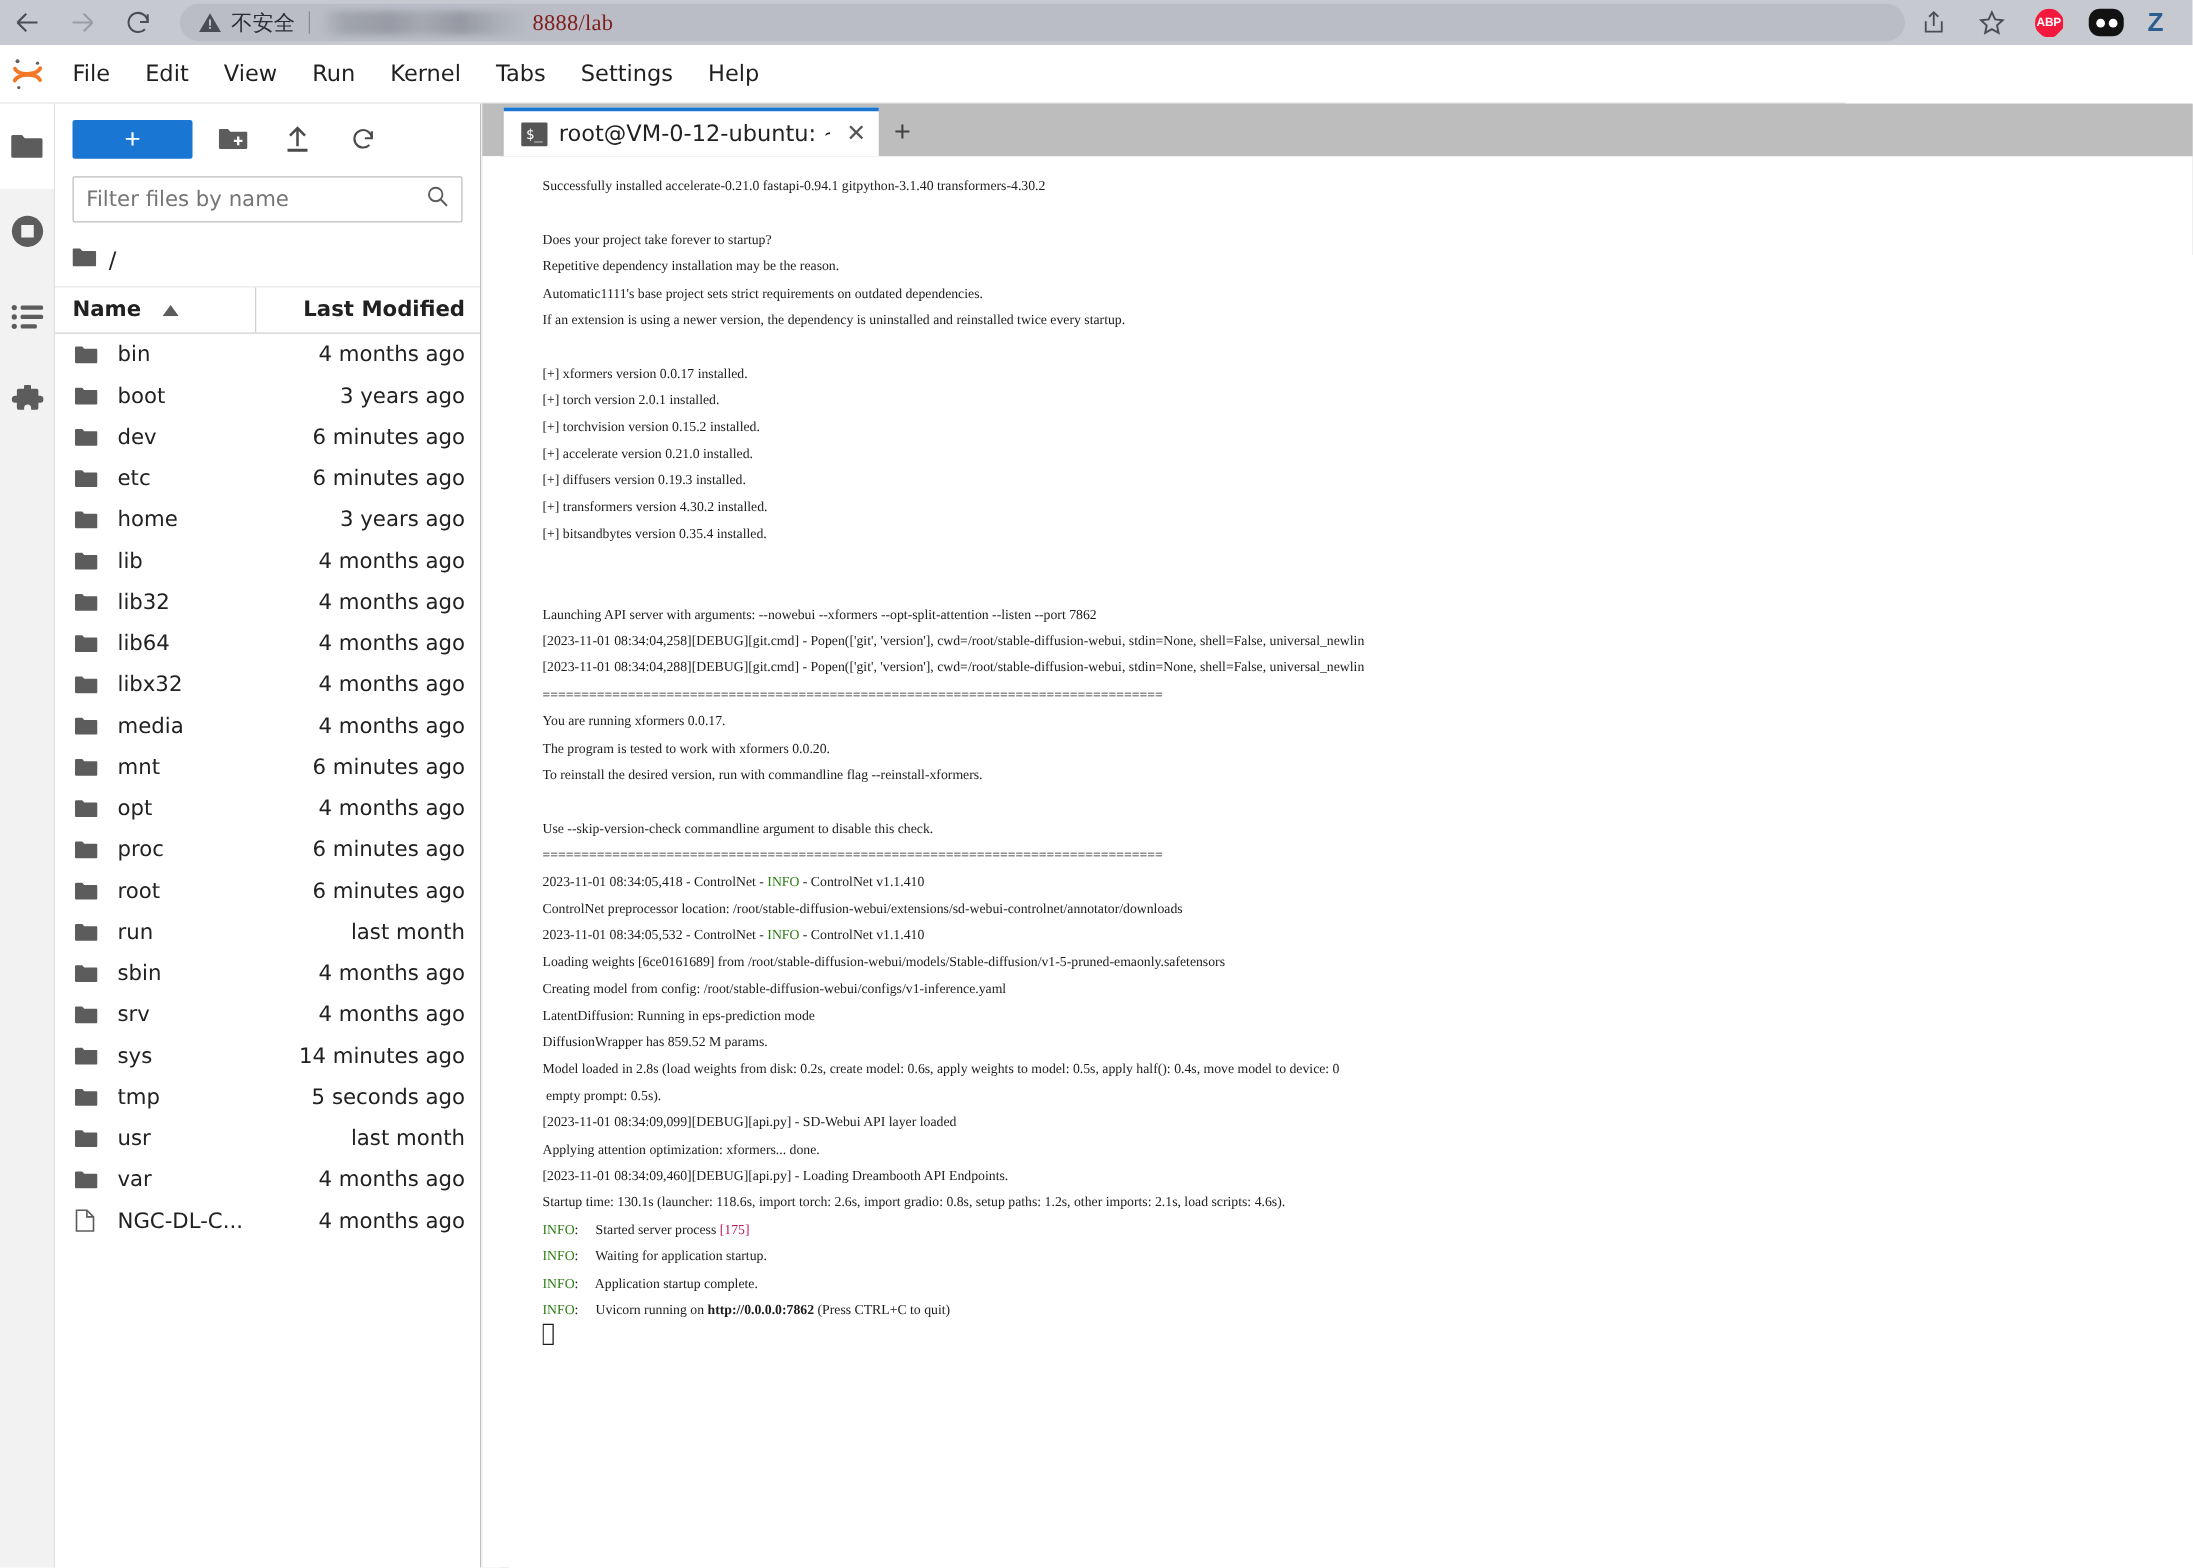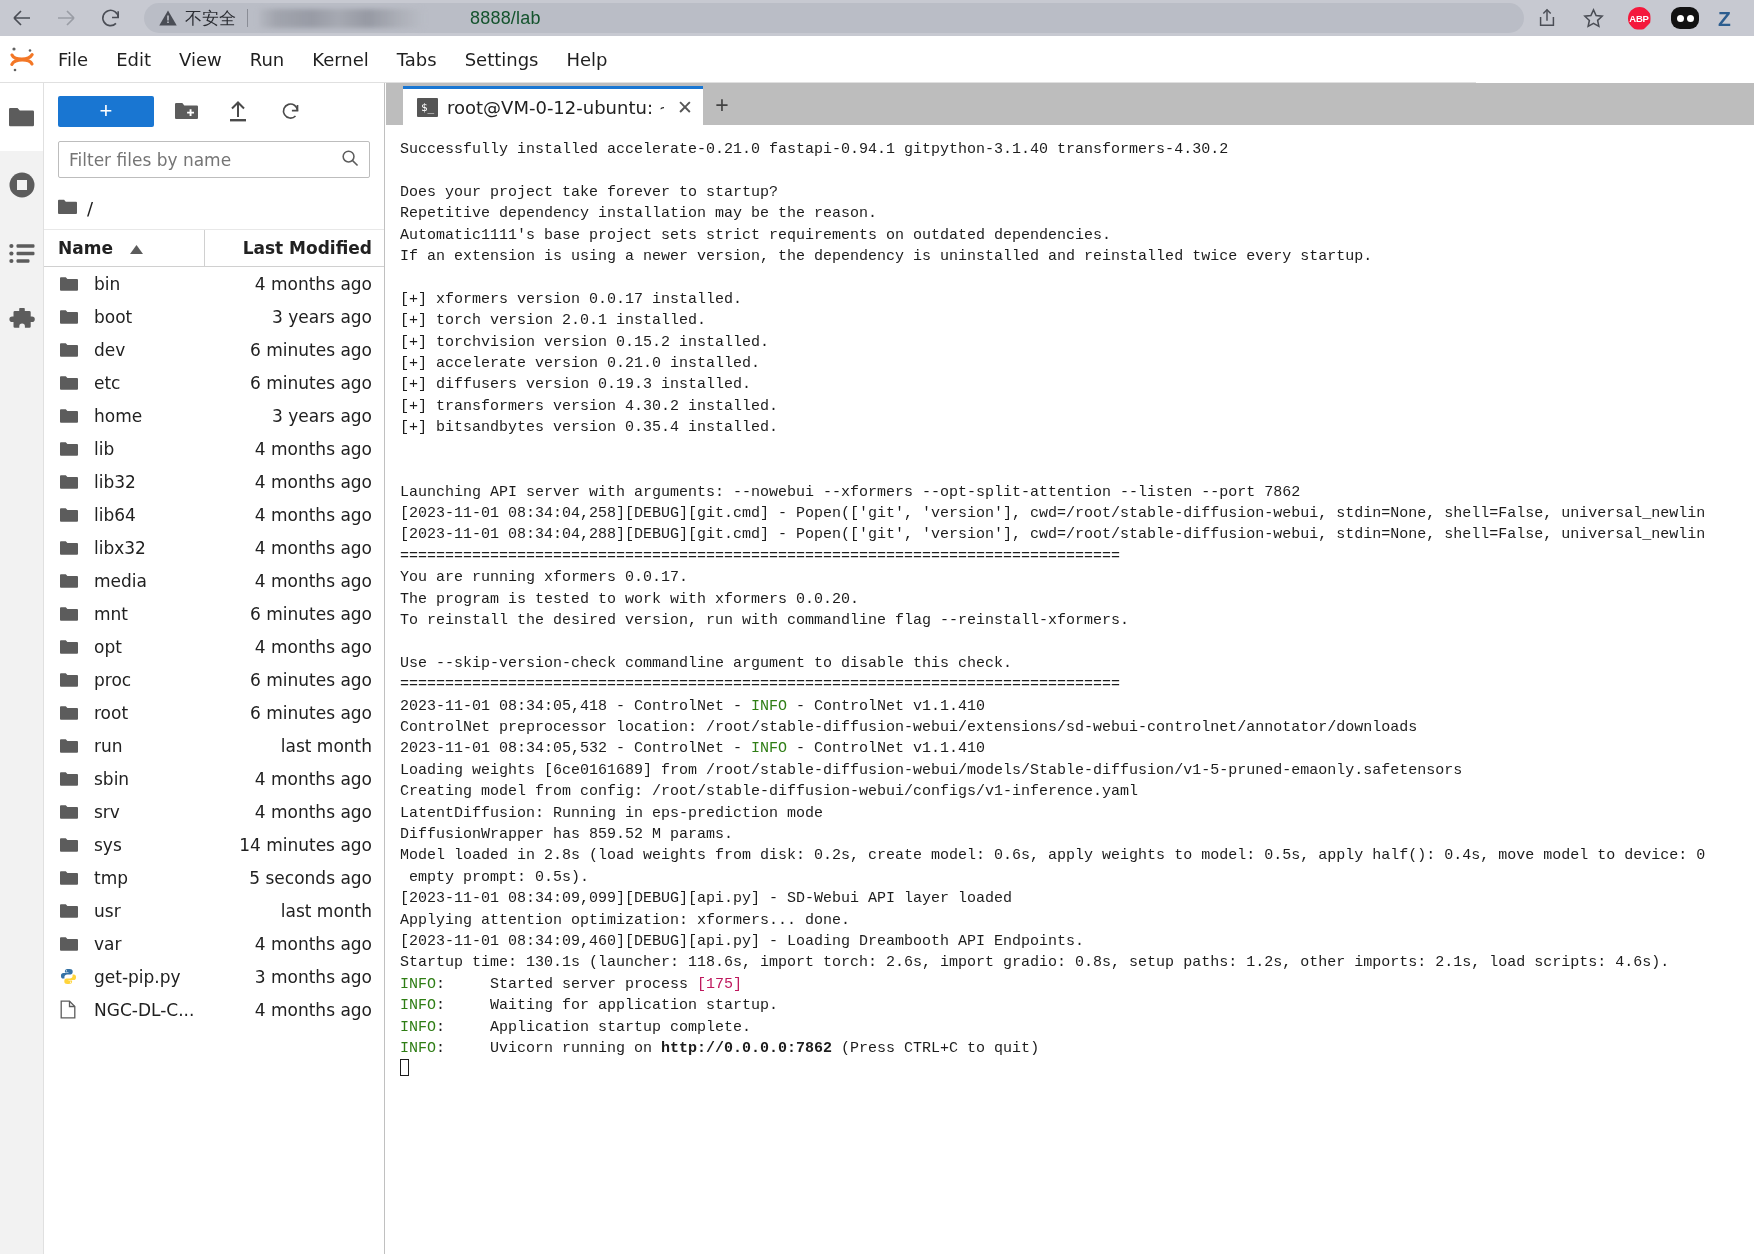--- a/index.html
+++ b/index.html
@@ -48,24 +48,23 @@
     background: linear-gradient(90deg,
       rgba(168,171,179,0.25) 0%, rgba(160,163,172,0.95) 10%,
       rgba(152,155,165,1) 32%, rgba(166,169,178,1) 48%,
       rgba(150,153,163,1) 66%, rgba(171,174,182,0.85) 86%,
       rgba(186,189,198,0.2) 100%);
     filter: blur(2.4px);
     border-radius: 3px;
     margin-right: 2px;
   }
   #url-text {
-    font-size: 18px; color: #14532d; white-space: nowrap;
-    font-family: Liberation Sans, sans-serif;
+    font-size: 18px; color: #7f1d1d; white-space: nowrap;
+    font-family: Liberation Serif, serif;
     letter-spacing: 0.2px;
-    margin-left: 44px;
   }
   .omni-btn { width: 46px; height: 36px; display: flex; align-items: center; justify-content: center; color: #4a4d55; }
   #ext-zone { display: flex; align-items: center; height: 36px; padding-right: 0px; }
   .ext-icon { width: 46px; height: 36px; display: flex; align-items: center; justify-content: center; text-align: center; }
   #abp-icon {
     width: 23px; height: 23px; border-radius: 50%;
     background: #f4193c; color: #fff;
     font-size: 9.5px; font-weight: bold; letter-spacing: -0.2px;
     display: flex; align-items: center; justify-content: center;
     font-family: "Liberation Sans", sans-serif;
@@ -216,27 +215,28 @@
   }
   #term-body {
     position: absolute; left: 0; top: 42px;
     width: 1368px; height: 1129px;
     background: #ffffff;
     display: flex;
   }
   #term-gutter { width: 14px; background: #fff; }
   #term-text {
     flex: 1;
-    font-family: Liberation Mono, monospace;
-    font-size: 15px;
+    font-family: Liberation Serif, serif;
+    font-size: 11px;
     line-height: 21.4px;
     color: #1c1c1c;
     padding: 14px 0 0 0;
     white-space: pre;
     overflow: hidden;
+    margin-left: 34px;
   }
   .t-green { color: #2e7d14; }
   .t-cyan  { color: #be185d; }
   .t-bold  { font-weight: bold; }
   #cursor-blk {
     display: inline-block; width: 9px; height: 17px;
     border: 1.5px solid #1c1c1c; vertical-align: -3px;
   }
 </style>
 </head>
@@ -638,32 +638,20 @@
               <path d="M0 1.8A1 1 0 0 1 1 .8h5.1l1.7 2h10.2a1 1 0 0 1 1 1V14a1 1 0 0 1-1 1H1a1 1 0 0 1-1-1z"></path>
             </svg>
           </span>
           <span>var</span>
         </div>
         <div class="r-mod">4 months ago</div>
       </div>
       <div class="fb-row">
         <div class="r-name">
           <span class="ficon">
-            <svg width="17" height="17" viewBox="0 0 18 18">
-              <path d="M8.8 1c-2 0-3.6.6-3.6 2.1v1.6h3.8v.5H3.6C2.1 5.2 1 6.1 1 8.2c0 2 .9 3 2.4 3h1.3V9.4c0-1.5 1.3-2.6 2.8-2.6h3.6c1.3 0 2.3-1 2.3-2.2V3.1C13.4 1.8 12 1 10.4 1zM6.8 2.3a.7.7 0 1 1 0 1.4.7.7 0 0 1 0-1.4z" fill="#3572A5"></path>
-              <path d="M9.2 17c2 0 3.6-.6 3.6-2.1v-1.6H9v-.5h5.4c1.5 0 2.6-.9 2.6-3 0-2-.9-3-2.4-3h-1.3v1.8c0 1.5-1.3 2.6-2.8 2.6H6.9c-1.3 0-2.3 1-2.3 2.2v1.5C4.6 16.2 6 17 7.6 17zM11.2 15.7a.7.7 0 1 1 0-1.4.7.7 0 0 1 0 1.4z" fill="#FFD43B"></path>
-            </svg>
-          </span>
-          <span>get-pip.py</span>
-        </div>
-        <div class="r-mod">3 months ago</div>
-      </div>
-      <div class="fb-row">
-        <div class="r-name">
-          <span class="ficon">
             <svg width="16" height="19" viewBox="0 0 16 19" fill="none" stroke="#5c5c5c" stroke-width="1.3">
               <path d="M1.2 1.2h8.3l5.3 5.3v11.3H1.2z"></path>
               <path d="M9.5 1.2v5.3h5.3"></path>
             </svg>
           </span>
           <span>NGC-DL-C...</span>
         </div>
         <div class="r-mod">4 months ago</div>
       </div>
     </div>

